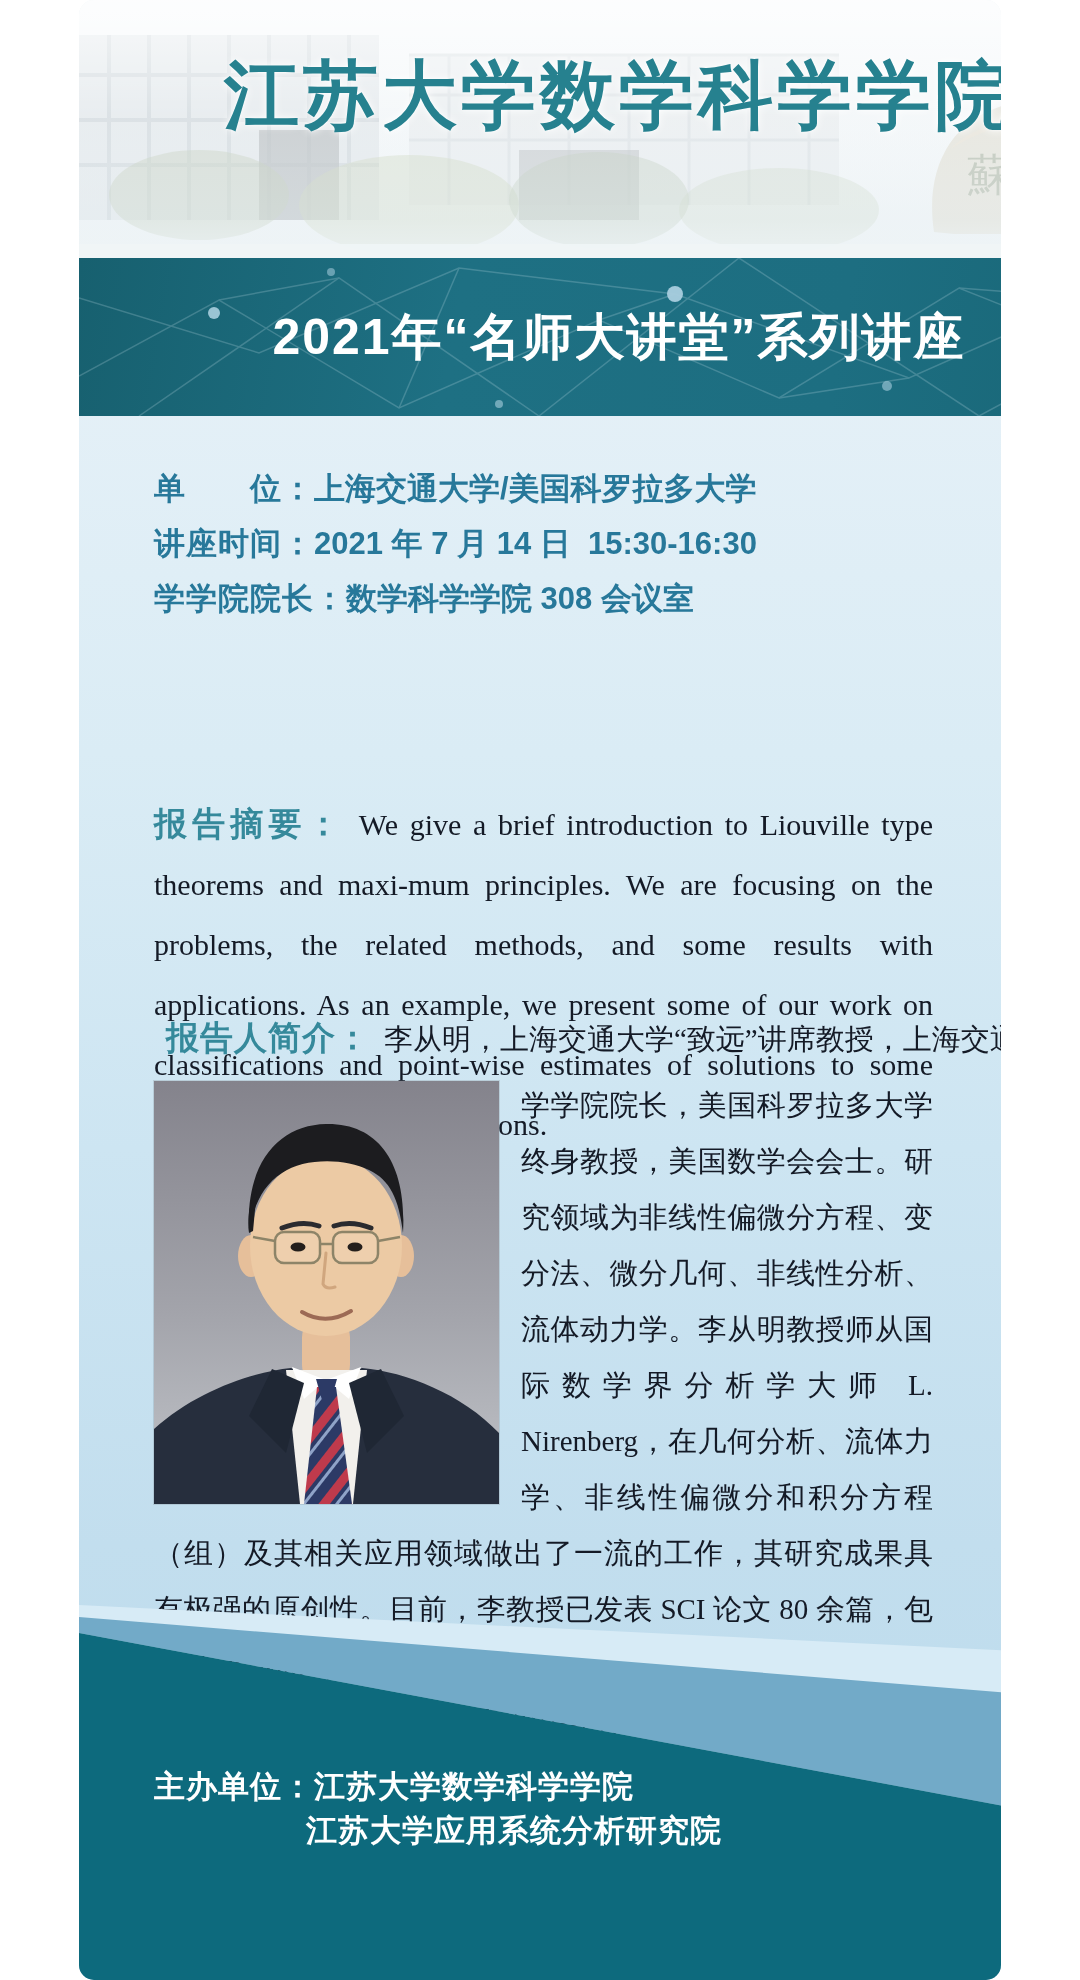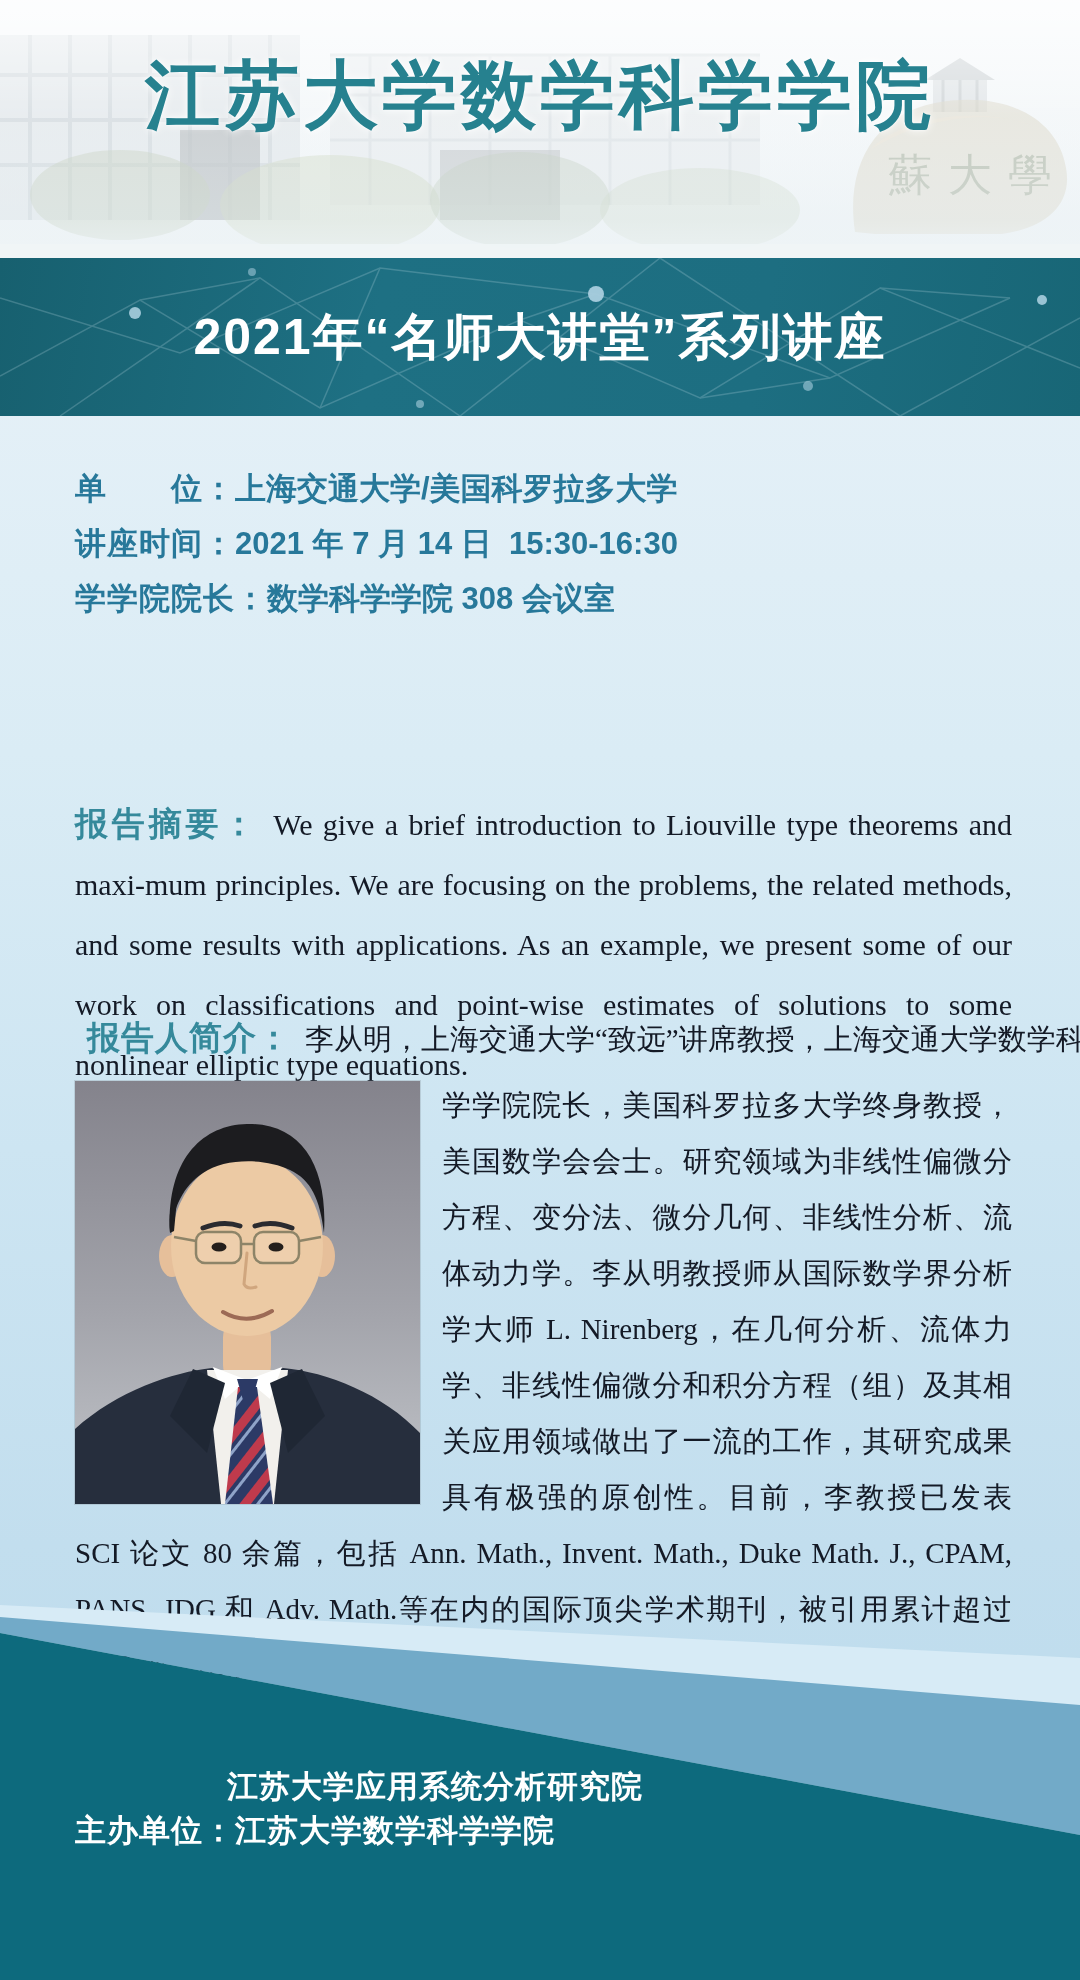--- a/index.html
+++ b/index.html
@@ -1,19 +1,20 @@
 <!DOCTYPE html>
 <html><head>
 <meta charset="utf-8">
 <style>
   html,body { margin:0; padding:0; background:#ffffff; }
   .poster {
-    position:relative; width:1080px; height:1980px; margin:0 auto; overflow:hidden;
+    position:relative; width:922px; height:1980px; margin:0 auto; overflow:hidden;
     background:linear-gradient(180deg,#f3f7f9 0%,#e4f0f7 20%,#daecf5 38%,#cde5f2 58%,#c2deee 78%,#badaec 100%);
     font-family:"Liberation Sans","DejaVu Sans",sans-serif;
+    border-radius:15px;
   }
   svg { display:block; }
 
   
   .header { position:absolute; top:0; left:0; width:1080px; height:258px; }
   .header-bg { position:absolute; inset:0; }
   .header-title { position:absolute; left:0; width:100%; text-align:center;
     font-weight:900; color:#26818f; letter-spacing:4px;
     text-shadow:0 0 10px rgba(255,255,255,.95), 0 0 3px rgba(255,255,255,.8); }
   .header-title.l1 { top:46px; font-size:75px; }
@@ -228,17 +229,17 @@
       <p class="bio-rest">学学院院长，美国科罗拉多大学终身教授，美国数学会会士。研究领域为非线性偏微分方程、变分法、微分几何、非线性分析、流体动力学。李从明教授师从国际数学界分析学大师 L. Nirenberg，在几何分析、流体力学、非线性偏微分和积分方程（组）及其相关应用领域做出了一流的工作，其研究成果具有极强的原创性。目前，李教授已发表 SCI 论文 80 余篇，包括 Ann. Math., Invent. Math., Duke Math. J., CPAM, PANS, JDG 和 Adv. Math.等在内的国际顶尖学术期刊，被引用累计超过 3000 次，出版学术专著 2 部。</p>
     </div>
   </div>
 
   <svg class="footer-shapes" viewBox="0 0 1080 380" preserveAspectRatio="none">
     <polygon points="0,5 1080,58 1080,106 0,18" fill="#d7ebf6"></polygon>
     <polygon points="0,17 1080,105 1080,235 0,33" fill="#72aac8"></polygon>
     <polygon points="0,33 1080,235 1080,380 0,380" fill="#0d6a7d"></polygon>
   </svg>
   <div class="footer-text">
+    <div class="footer-line"><span>主办单位：</span><span>江苏大学数学科学学院</span></div>
     <div class="footer-line second"><span>江苏大学应用系统分析研究院</span></div>
-    <div class="footer-line"><span>主办单位：</span><span>江苏大学数学科学学院</span></div>
   </div>
 
 </div>
 
 </body></html>

